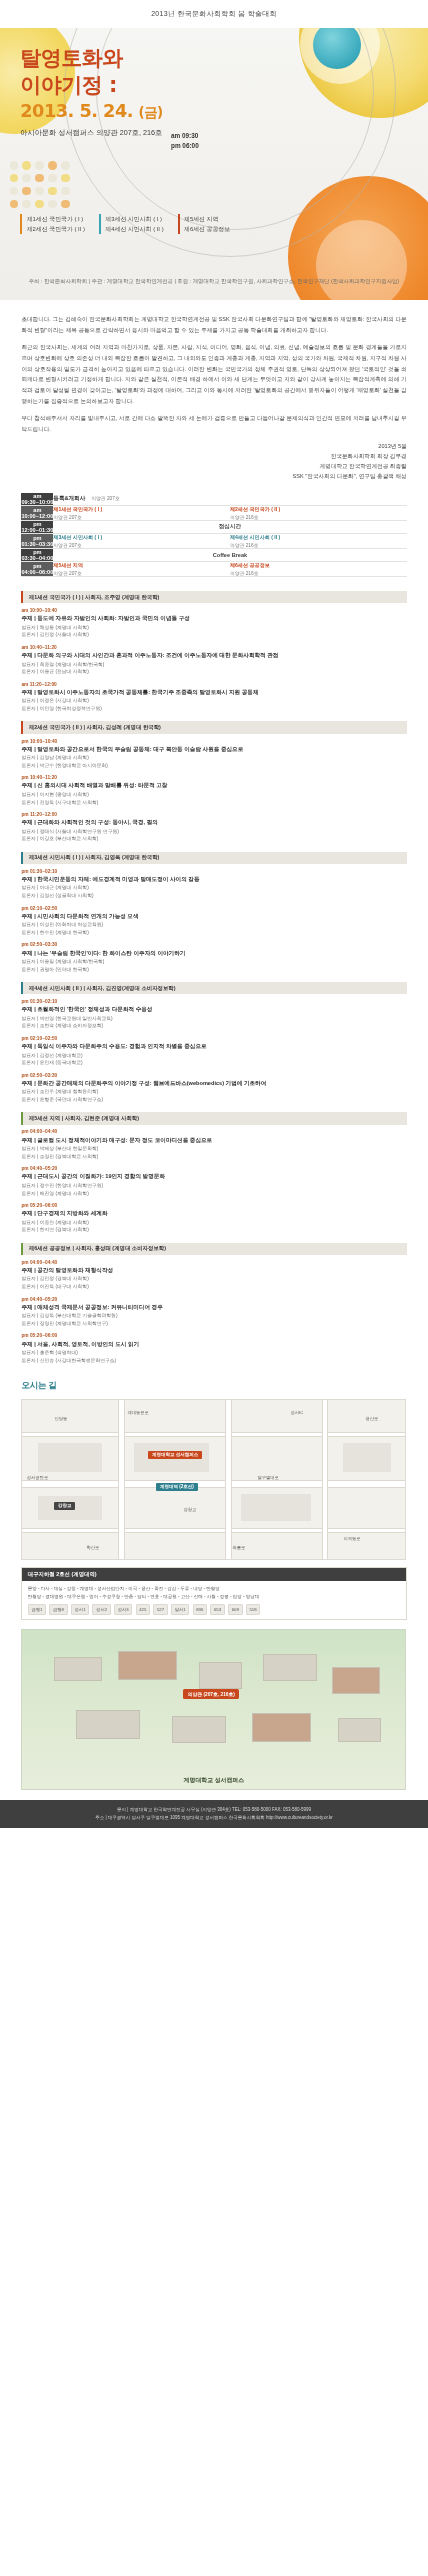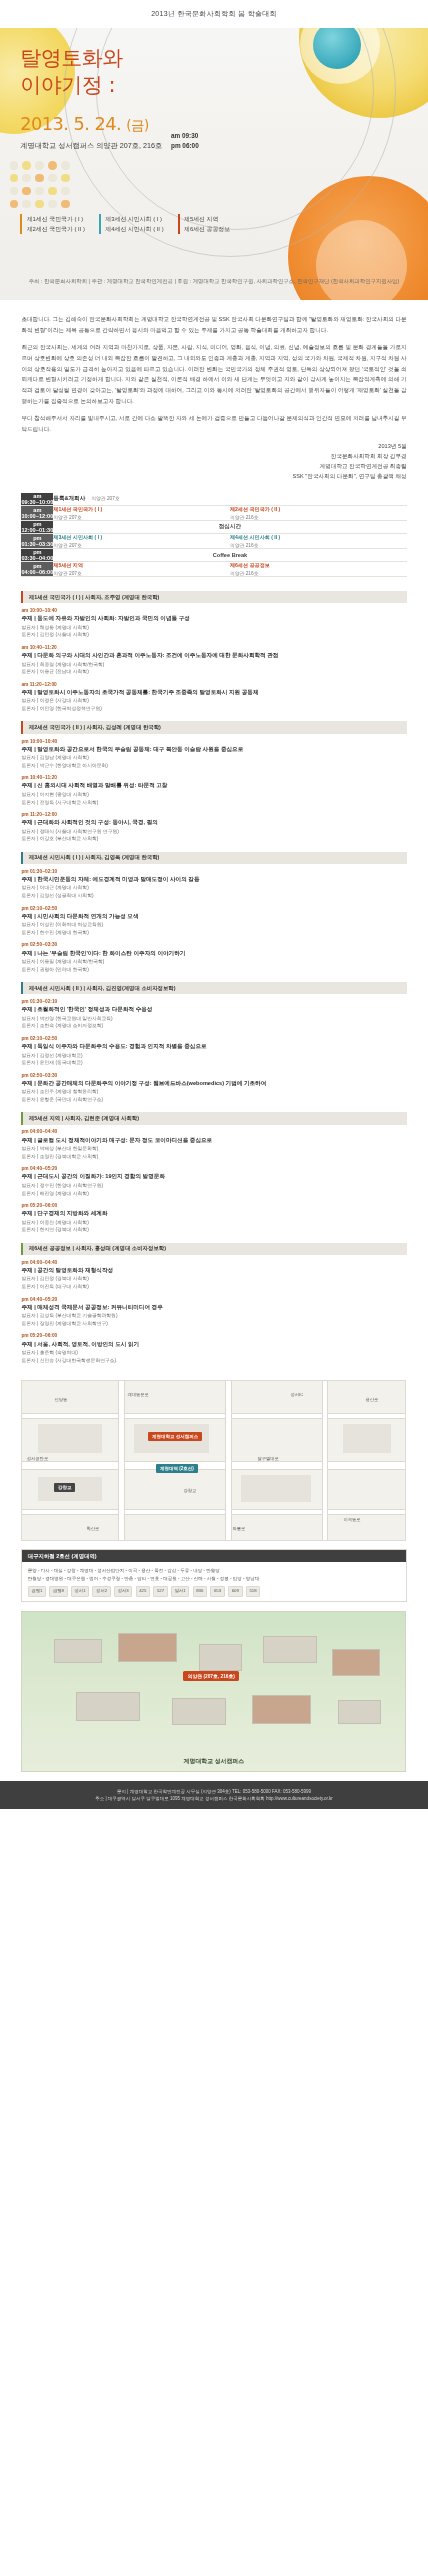--- a/index.html
+++ b/index.html
@@ -48,31 +48,31 @@
   .a2 { width:278px;height:278px; left:96px; top:-48px; }
   .dots { position:absolute; left:9.6px; top:161px; width:64px; }
   .dotrow { display:flex; gap:4.3px; margin-bottom:4.3px; }
   .dot { width:8.6px;height:8.6px;border-radius:50%; background:#ebe7d9; }
   .dot.y { background:#f1dd86; }
   .dot.o { background:#f0bb74; }
 
   .hero-body { position:absolute; left:20.3px; top:46px; width:278px; }
   .h-title {
     font-family:"DejaVu Sans", sans-serif;
-    font-weight:normal; font-size:21px; line-height:1.22;
+    font-weight:bold; font-size:21px; line-height:1.22;
     color:#c8471c; letter-spacing:-0.5px; margin:0 0 1.1px 0;
   }
   .h-sub {
     font-weight:bold; font-size:12.3px; color:#2e2e2e; letter-spacing:-0.3px;
     margin-top:4.3px;
   }
   .h-date {
-    margin-top:16px;
+    margin-top:3px;
     font-family:"DejaVu Sans", sans-serif;
-    font-weight:normal; font-size:17.7px; color:#e08a1e; letter-spacing:-0.5px;
+    font-weight:bold; font-size:17.7px; color:#e08a1e; letter-spacing:-0.5px;
   }
   .h-date .day { font-size:13.4px; }
   .h-time { position:absolute; left:171px; top:131px; font-size:6.4px; color:#555; line-height:1.55; }
   .h-time b { color:#333; }
   .h-place { margin-top:5.4px; font-size:7.2px; color:#3a3a3a; }
 
   .sess-strip { position:absolute; left:20.3px; top:214px; display:flex; gap:14px; }
   .sess-col { display:flex; }
   .sess-bar { width:2.1px; background:#e08a1e; margin-right:4.3px; }
   .sess-bar.b2 { background:#3aa3b4; }
@@ -220,21 +220,21 @@
       <div class="tt">2013년 한국문화사회학회 봄 학술대회</div>
     </div>
 
     <div class="hero-body">
       <div class="h-title">탈영토화와</div>
       <div class="h-title">이야기정 :</div>
       <div class="h-date">
         <span>2013. 5. 24.</span>
         <span class="day">(금)</span>
       </div>
-      <div class="h-place">계명대학교 성서캠퍼스 의양관 207호, 216호</div>
+      <div class="h-place">아시아문화 성서캠퍼스 의양관 207호, 216호</div>
     </div>
 
     <div class="h-time">
       <div><b>am 09:30</b></div>
       <div><b>pm 06:00</b></div>
     </div>
 
     <div class="sess-strip">
       <div class="sess-col">
         <div class="sess-bar"></div>
@@ -446,20 +446,21 @@
     </div>
     <div class="item">
       <div class="time">pm 05:20~06:00</div>
       <div class="ttl">주제 | 서울, 사회적, 영토적, 이방인의 도시 읽기</div>
       <div class="meta" style="white-space:pre-line">발표자 | 홍준혁 (숙명여대)
 토론자 | 신민승 (서강대한국학생문화연구소)</div>
     </div>
   </div>
 
   <div class="mapsec">
+    <div class="sec-title blue">오시는 길</div>
 
     <div class="map-box">
       <div class="road" style="left:0;top:80px;width:385px;height:8.6px;"></div>
       <div class="road" style="left:0;top:32px;width:385px;height:5.4px;"></div>
       <div class="road" style="left:0;top:128px;width:385px;height:5.4px;"></div>
       <div class="road v" style="left:96px;top:0;width:6.4px;height:161px;"></div>
       <div class="road v" style="left:203px;top:0;width:6.4px;height:161px;"></div>
       <div class="road v" style="left:300px;top:0;width:5.4px;height:161px;"></div>
 
       <div class="mapblk" style="left:16px;top:43px;width:64px;height:29px;"></div>

